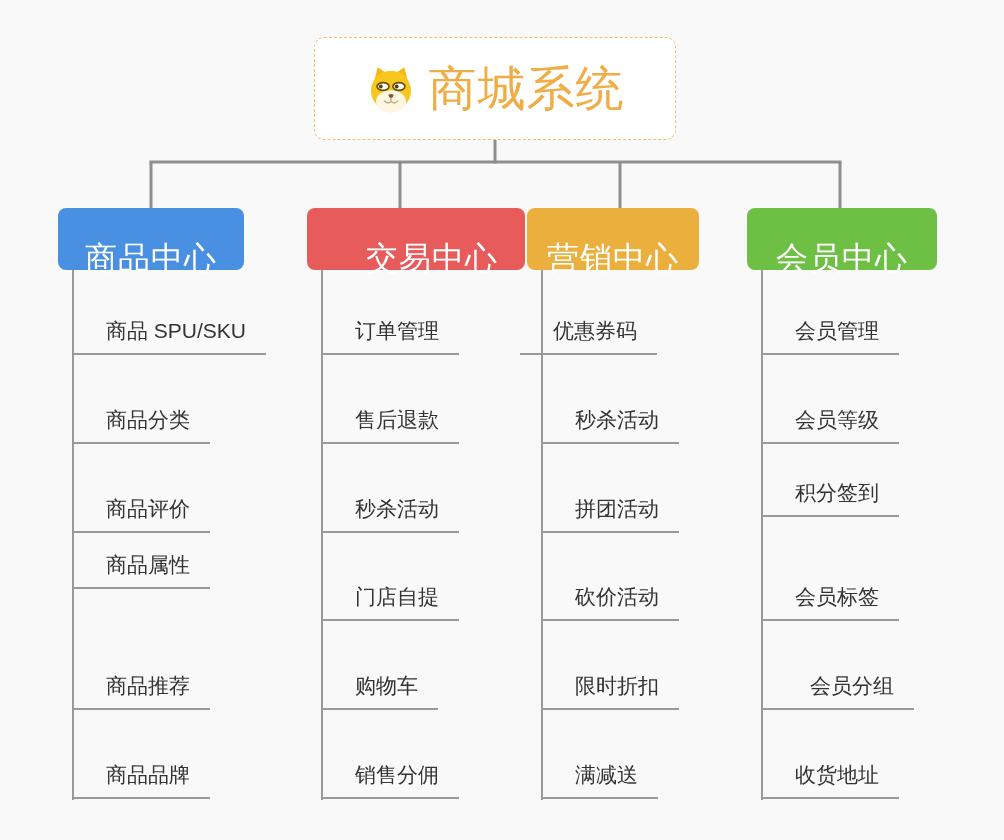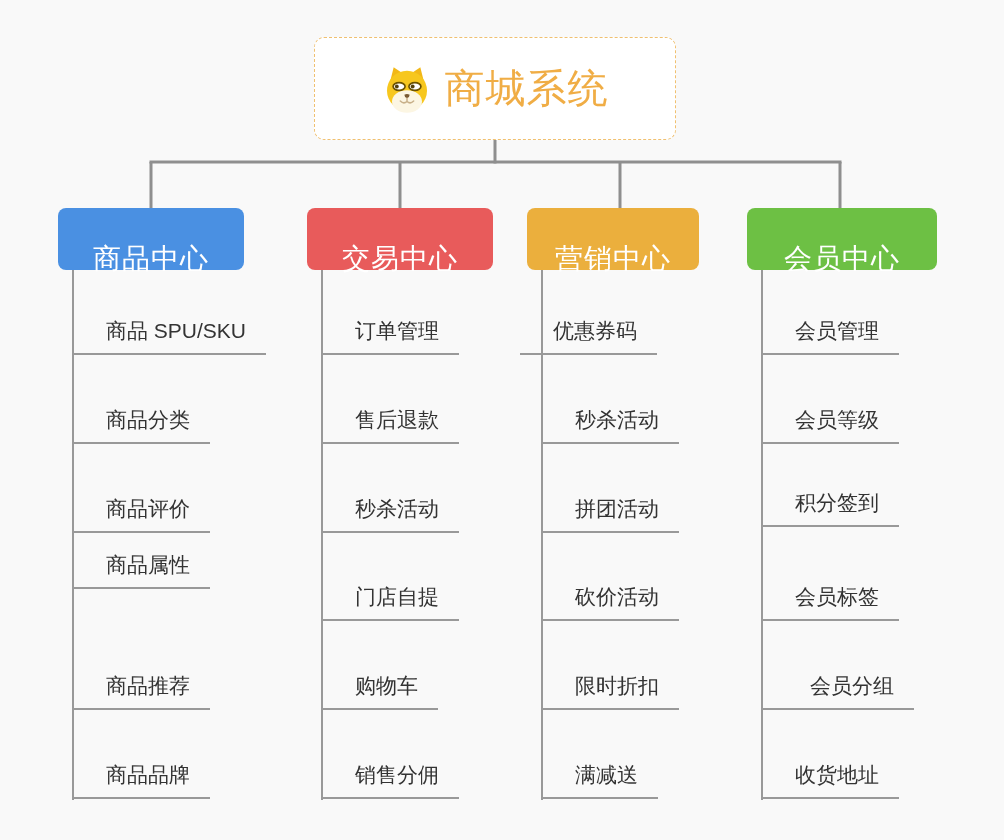--- a/index.html
+++ b/index.html
@@ -27,36 +27,36 @@
     left:314px;top:37px;width:362px;height:103px;
     background:#ffffff;
     border:1px dashed var(--root-border,#f0c070);
     border-radius:10px;
     box-sizing:border-box;
     display:flex;align-items:center;justify-content:center;
     gap:13px;
     cursor:pointer;
   }
   .root-title{
-    font-size:40px;
+    font-size:48px;
     letter-spacing:1px;
     color:var(--root-text,#f0ad45);
     white-space:nowrap;
   }
   .doge{width:50px;height:50px;flex:0 0 auto;}
   .branch-box{
     position:absolute;
     top:208px;width:186px;height:62px;
     border-radius:8px;
     display:flex;align-items:center;justify-content:center;
     cursor:pointer;
   }
   .branch-label{
     color:#ffffff;
-    font-size:28px;
+    font-size:32px;
     letter-spacing:1px;
     white-space:nowrap;
     margin-top:40px;
   }
   .trunk{
     position:absolute;
     top:270px;height:530px;width:2px;
     background:var(--child-line,#999999);
   }
   .child-item{
@@ -104,21 +104,21 @@
       <div class="branch-box" style="left: 58px; width: 186px; background: rgb(74, 144, 226);">
         <span class="branch-label">商品中心</span>
       </div>
       <div class="trunk" style="left: 72px;"></div>
       <div class="child-item" style="left: 73px; top: 316px;">商品 SPU/SKU</div>
       <div class="child-item" style="left: 73px; top: 405px;">商品分类</div>
       <div class="child-item" style="left: 73px; top: 494px;">商品评价</div>
       <div class="child-item" style="left: 73px; top: 550px;">商品属性</div>
       <div class="child-item" style="left: 73px; top: 671px;">商品推荐</div>
       <div class="child-item" style="left: 73px; top: 760px;">商品品牌</div>
-      <div class="branch-box" style="left: 307px; width: 186px; background: rgb(232, 91, 91);">
+      <div class="branch-box" style="left: 307px; width: 186px; background: rgb(232, 91, 91); padding-left: 32px;">
         <span class="branch-label">交易中心</span>
       </div>
       <div class="trunk" style="left: 321px;"></div>
       <div class="child-item" style="left: 322px; top: 316px;">订单管理</div>
       <div class="child-item" style="left: 322px; top: 405px;">售后退款</div>
       <div class="child-item" style="left: 322px; top: 494px;">秒杀活动</div>
       <div class="child-item" style="left: 322px; top: 582px;">门店自提</div>
       <div class="child-item" style="left: 322px; top: 671px;">购物车</div>
       <div class="child-item" style="left: 322px; top: 760px;">销售分佣</div>
       <div class="branch-box" style="left: 527px; width: 172px; background: rgb(235, 175, 61);">
@@ -130,19 +130,19 @@
       <div class="child-item" style="left: 542px; top: 494px;">拼团活动</div>
       <div class="child-item" style="left: 542px; top: 582px;">砍价活动</div>
       <div class="child-item" style="left: 542px; top: 671px;">限时折扣</div>
       <div class="child-item" style="left: 542px; top: 760px;">满减送</div>
       <div class="branch-box" style="left: 747px; width: 190px; background: rgb(109, 192, 68);">
         <span class="branch-label">会员中心</span>
       </div>
       <div class="trunk" style="left: 761px;"></div>
       <div class="child-item" style="left: 762px; top: 316px;">会员管理</div>
       <div class="child-item" style="left: 762px; top: 405px;">会员等级</div>
-      <div class="child-item" style="left: 762px; top: 488px; text-align: center;">积分签到</div>
+      <div class="child-item" style="left: 762px; top: 478px; text-align: center;">积分签到</div>
       <div class="child-item" style="left: 762px; top: 582px;">会员标签</div>
       <div class="child-item" style="left: 762px; top: 671px; padding-left: 48px;">会员分组</div>
       <div class="child-item" style="left: 762px; top: 760px;">收货地址</div>
     </div>
 
 </div>
 
 </body></html>

